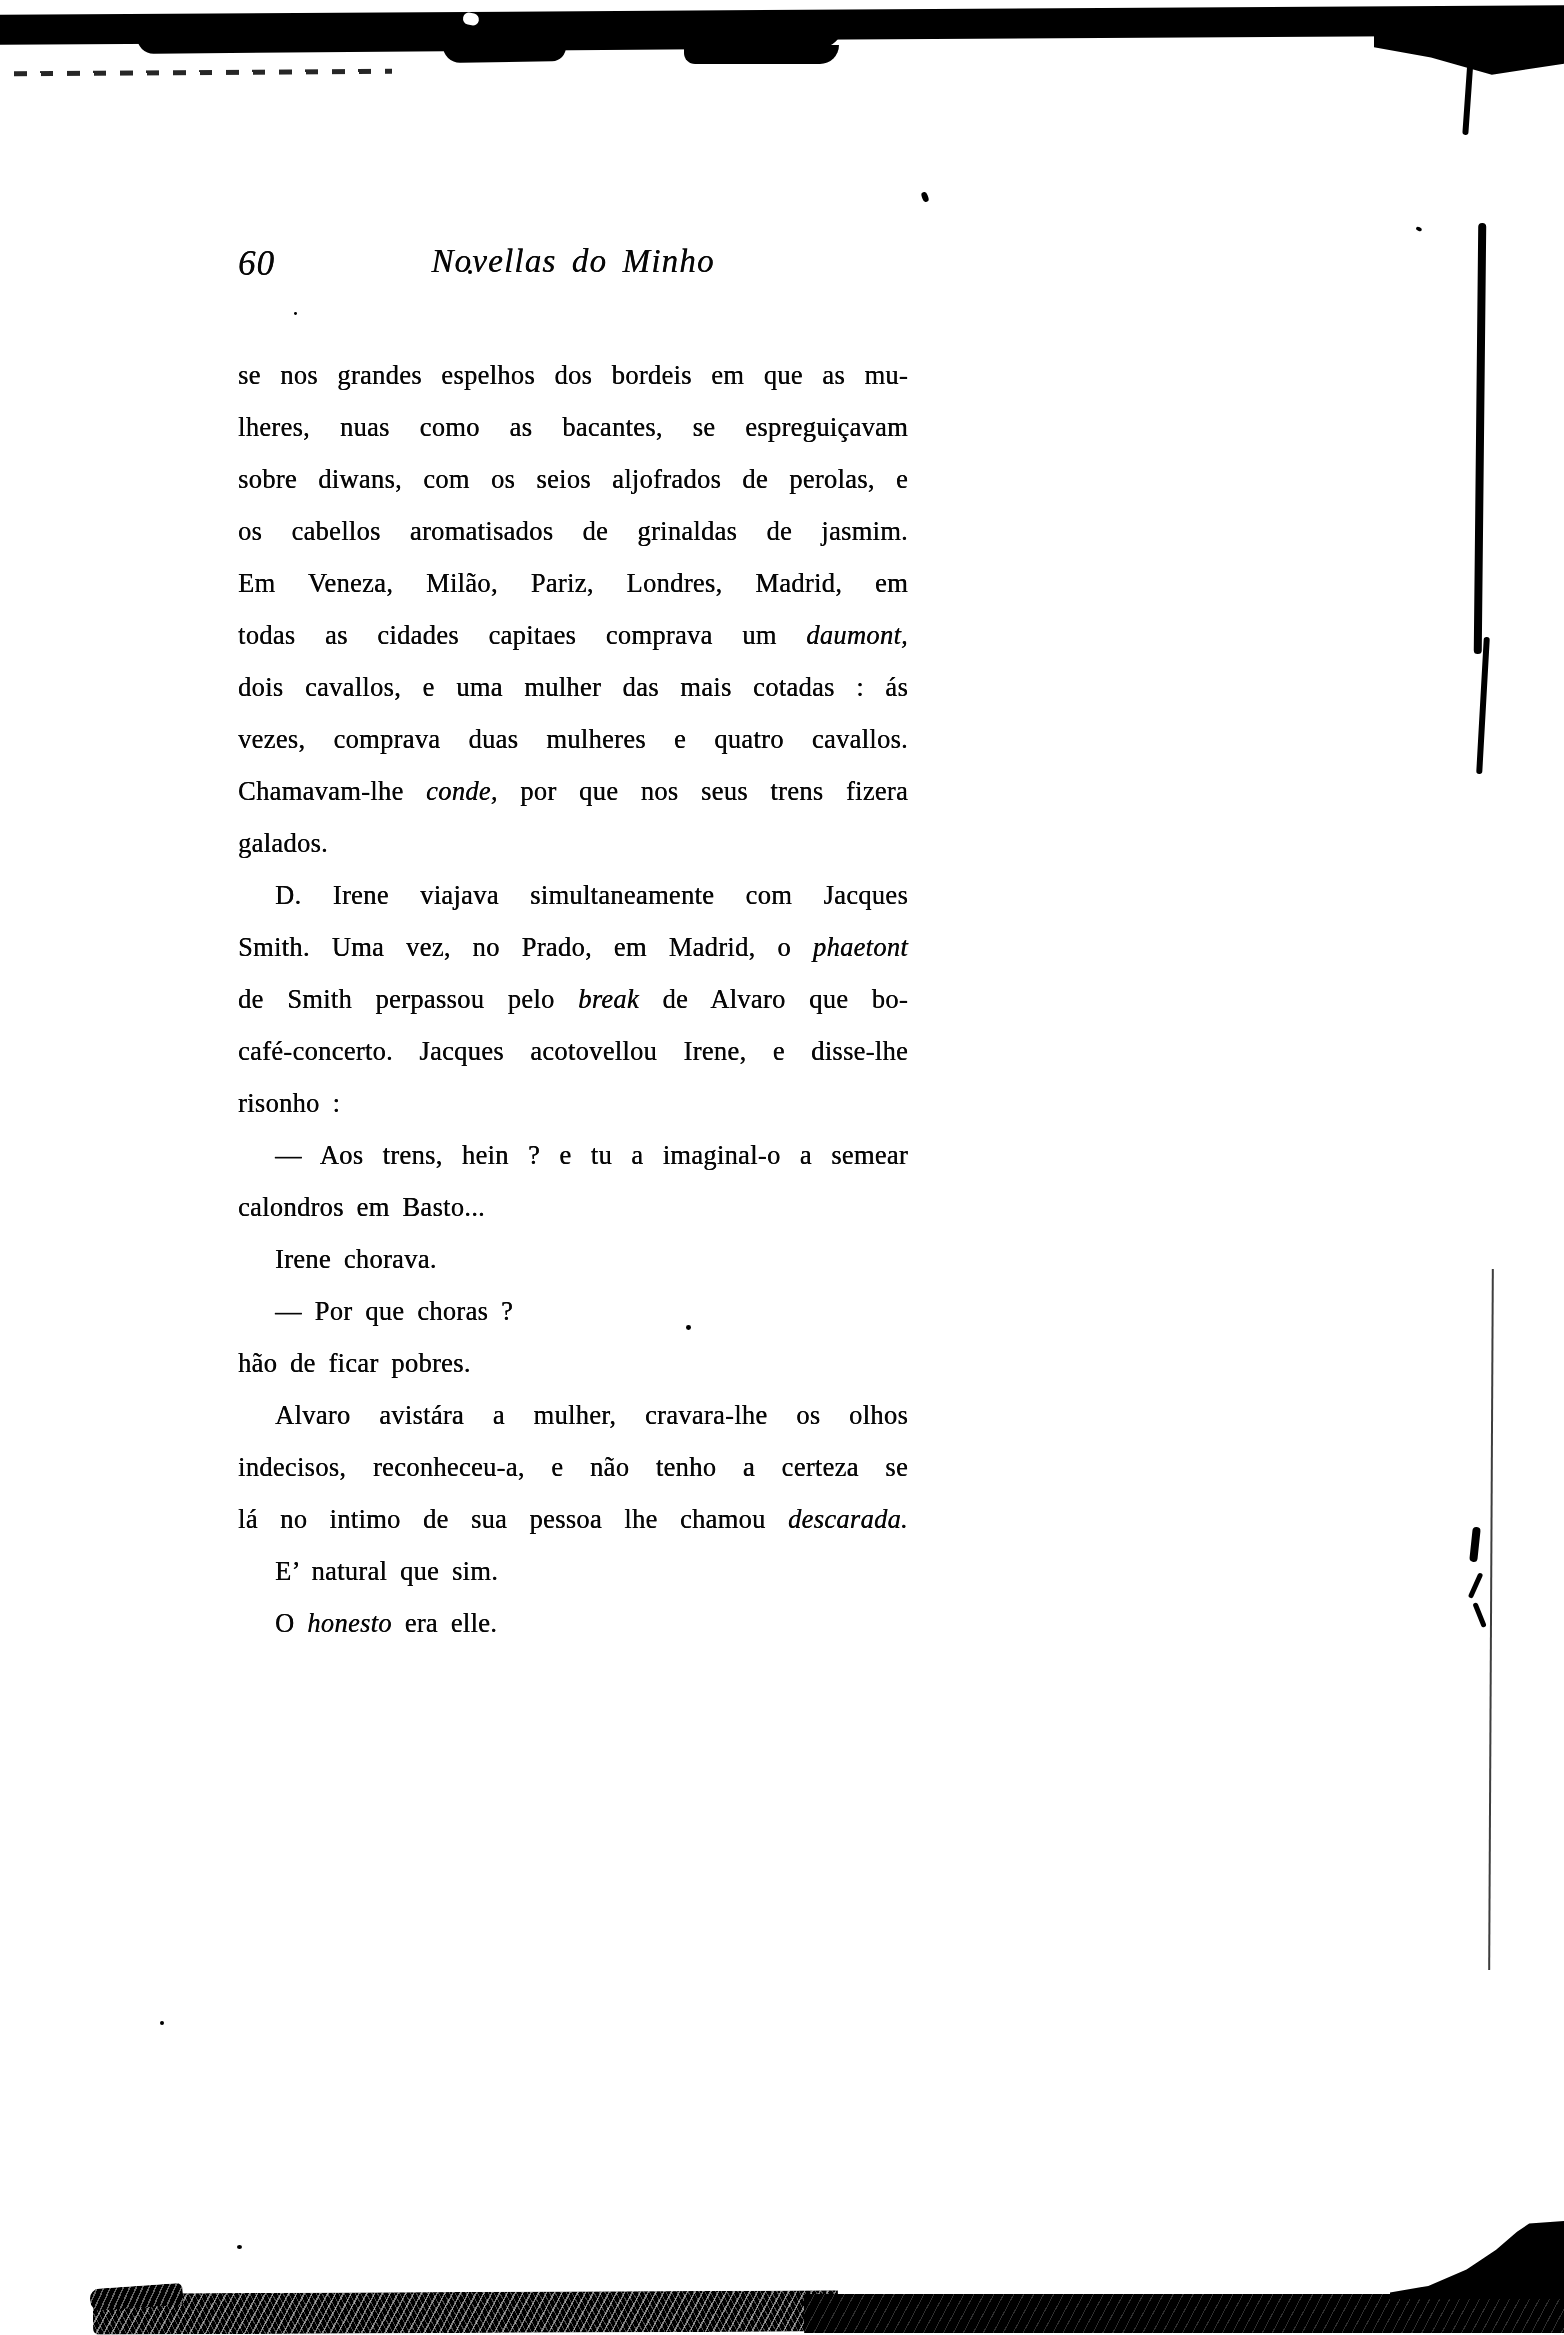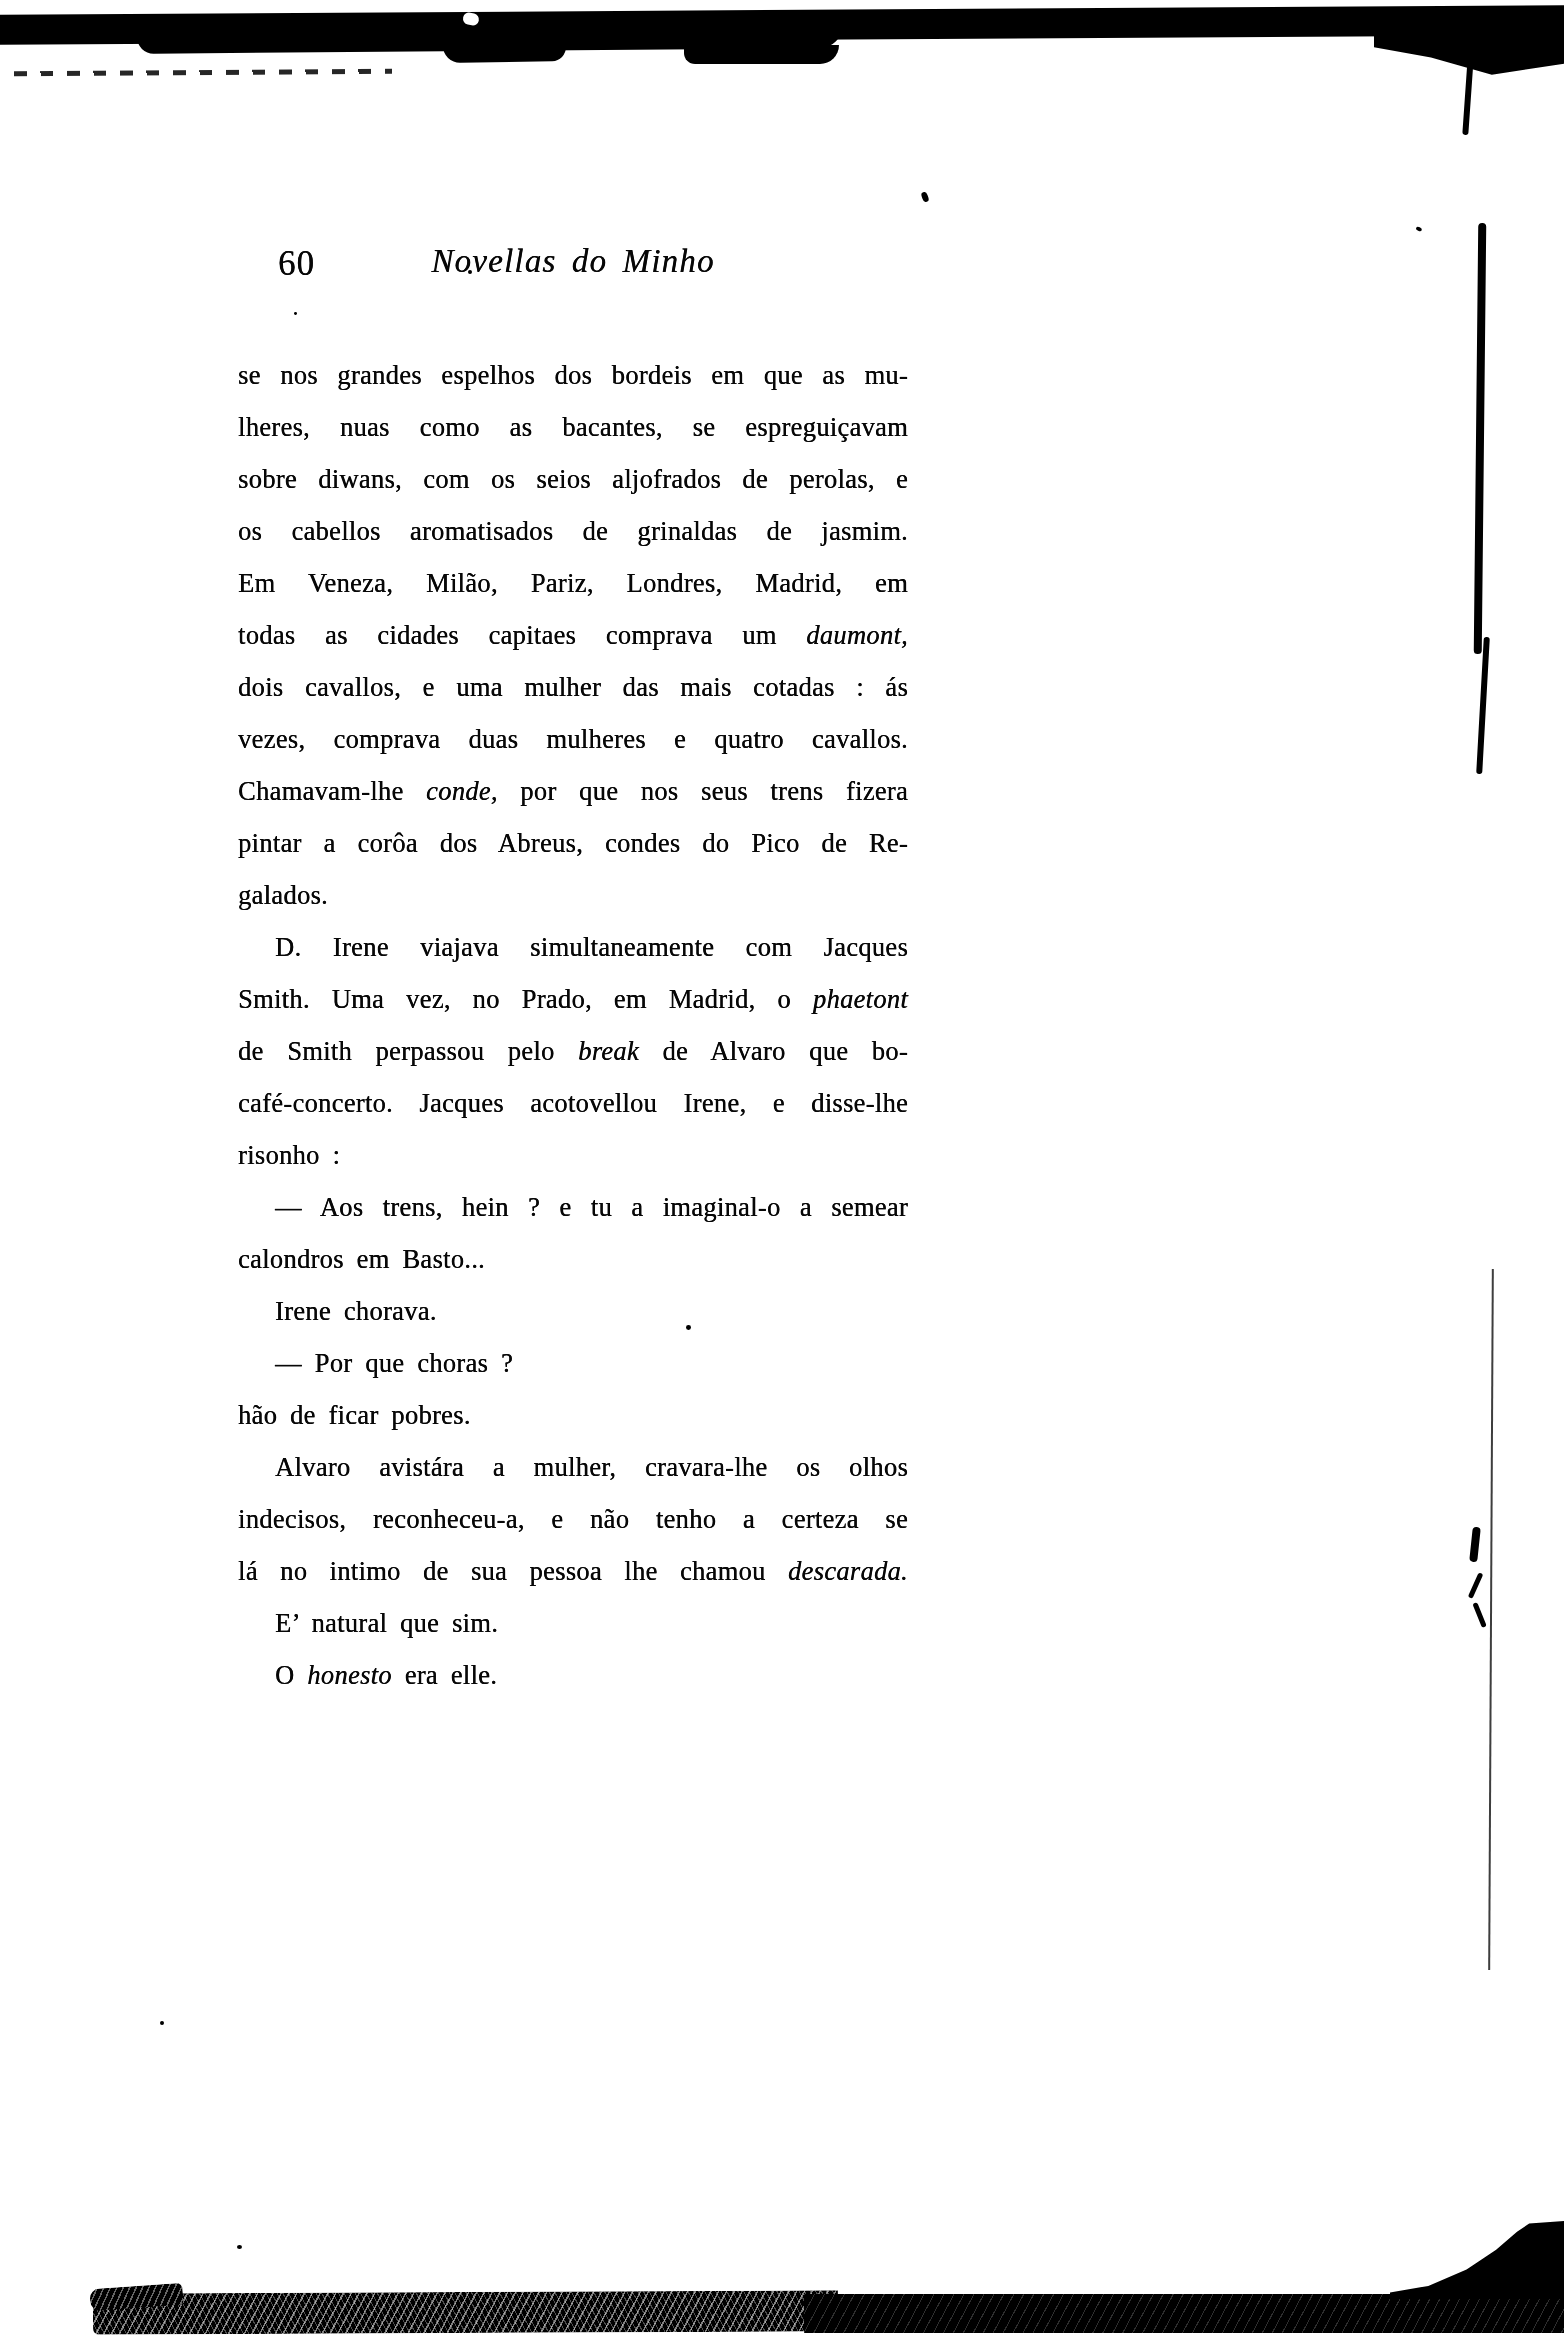--- a/index.html
+++ b/index.html
@@ -7,24 +7,23 @@
     position:relative;
     width:1564px;height:2336px;
     background:#ffffff;
     overflow:hidden;
     font-family:"Liberation Serif","DejaVu Serif",serif;
     color:#070707;
   }
   
   .page-number{
     position:absolute;left:238px;top:244px;
-    font-size:35px;line-height:39px;
+    font-size:35px;font-style:italic;line-height:39px;
     letter-spacing:1px;
     text-shadow:0.3px 0 0 currentColor;
-    margin-left:40px;
   }
   .header-title{
     position:absolute;left:238px;top:242px;width:670px;
     text-align:center;
     font-size:33px;font-style:italic;line-height:39px;
     letter-spacing:1.2px;word-spacing:5.9px;
     text-shadow:0.3px 0 0 currentColor;
   }
   
   .text-block{
@@ -113,21 +112,20 @@
   <div class="text-block">
       <div class="line j"><span>se nos grandes espelhos dos bordeis em que as mu-</span></div>
       <div class="line j"><span>lheres, nuas como as bacantes, se espreguiçavam</span></div>
       <div class="line j"><span>sobre diwans, com os seios aljofrados de perolas, e</span></div>
       <div class="line j"><span>os cabellos aromatisados de grinaldas de jasmim.</span></div>
       <div class="line j"><span>Em Veneza, Milão, Pariz, Londres, Madrid, em</span></div>
       <div class="line j"><span>todas as cidades capitaes comprava um </span><span class="it">daumont,</span></div>
       <div class="line j"><span>dois cavallos, e uma mulher das mais cotadas : ás</span></div>
       <div class="line j"><span>vezes, comprava duas mulheres e quatro cavallos.</span></div>
       <div class="line j"><span>Chamavam-lhe </span><span class="it">conde,</span><span> por que nos seus trens fizera</span></div>
-      <div class="line j"><span>pintar a corôa dos Abreus, condes do Pico de Re-</span></div>
       <div class="line"><span>galados.</span></div>
       <div class="line j ind"><span>D. Irene viajava simultaneamente com Jacques</span></div>
       <div class="line j"><span>Smith. Uma vez, no Prado, em Madrid, o </span><span class="it">phaetont</span></div>
       <div class="line j"><span>de Smith perpassou pelo </span><span class="it">break</span><span> de Alvaro que bo-</span></div>
       <div class="line j"><span>café-concerto. Jacques acotovellou Irene, e disse-lhe</span></div>
       <div class="line"><span>risonho :</span></div>
       <div class="line j ind"><span>— Aos trens, hein ? e tu a imaginal-o a semear</span></div>
       <div class="line"><span>calondros em Basto...</span></div>
       <div class="line ind"><span>Irene chorava.</span></div>
       <div class="line ind"><span>— Por que choras ?</span></div>

